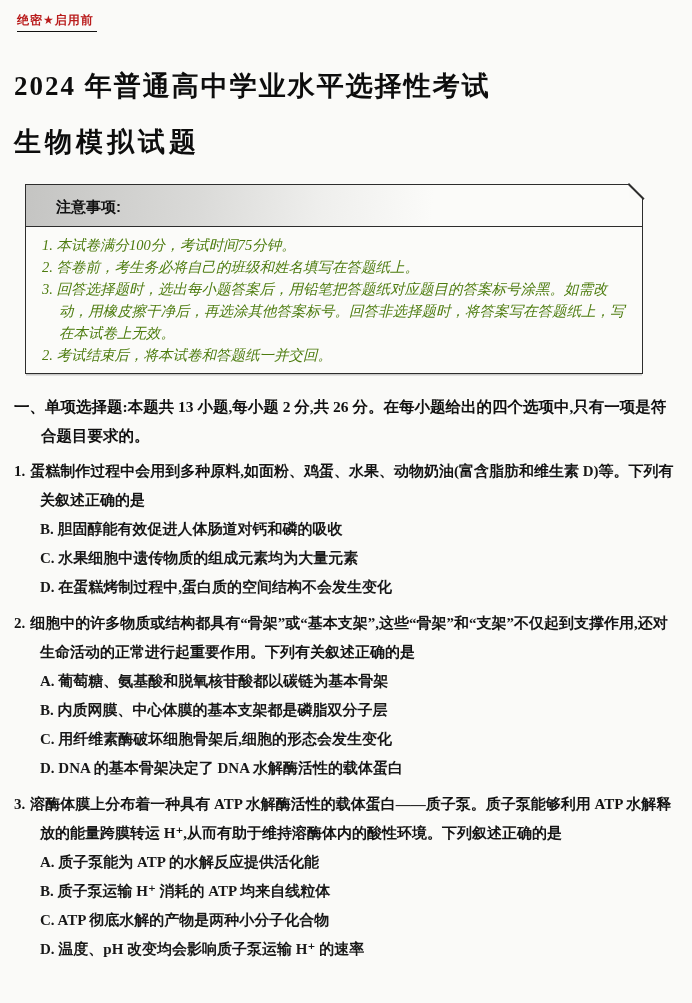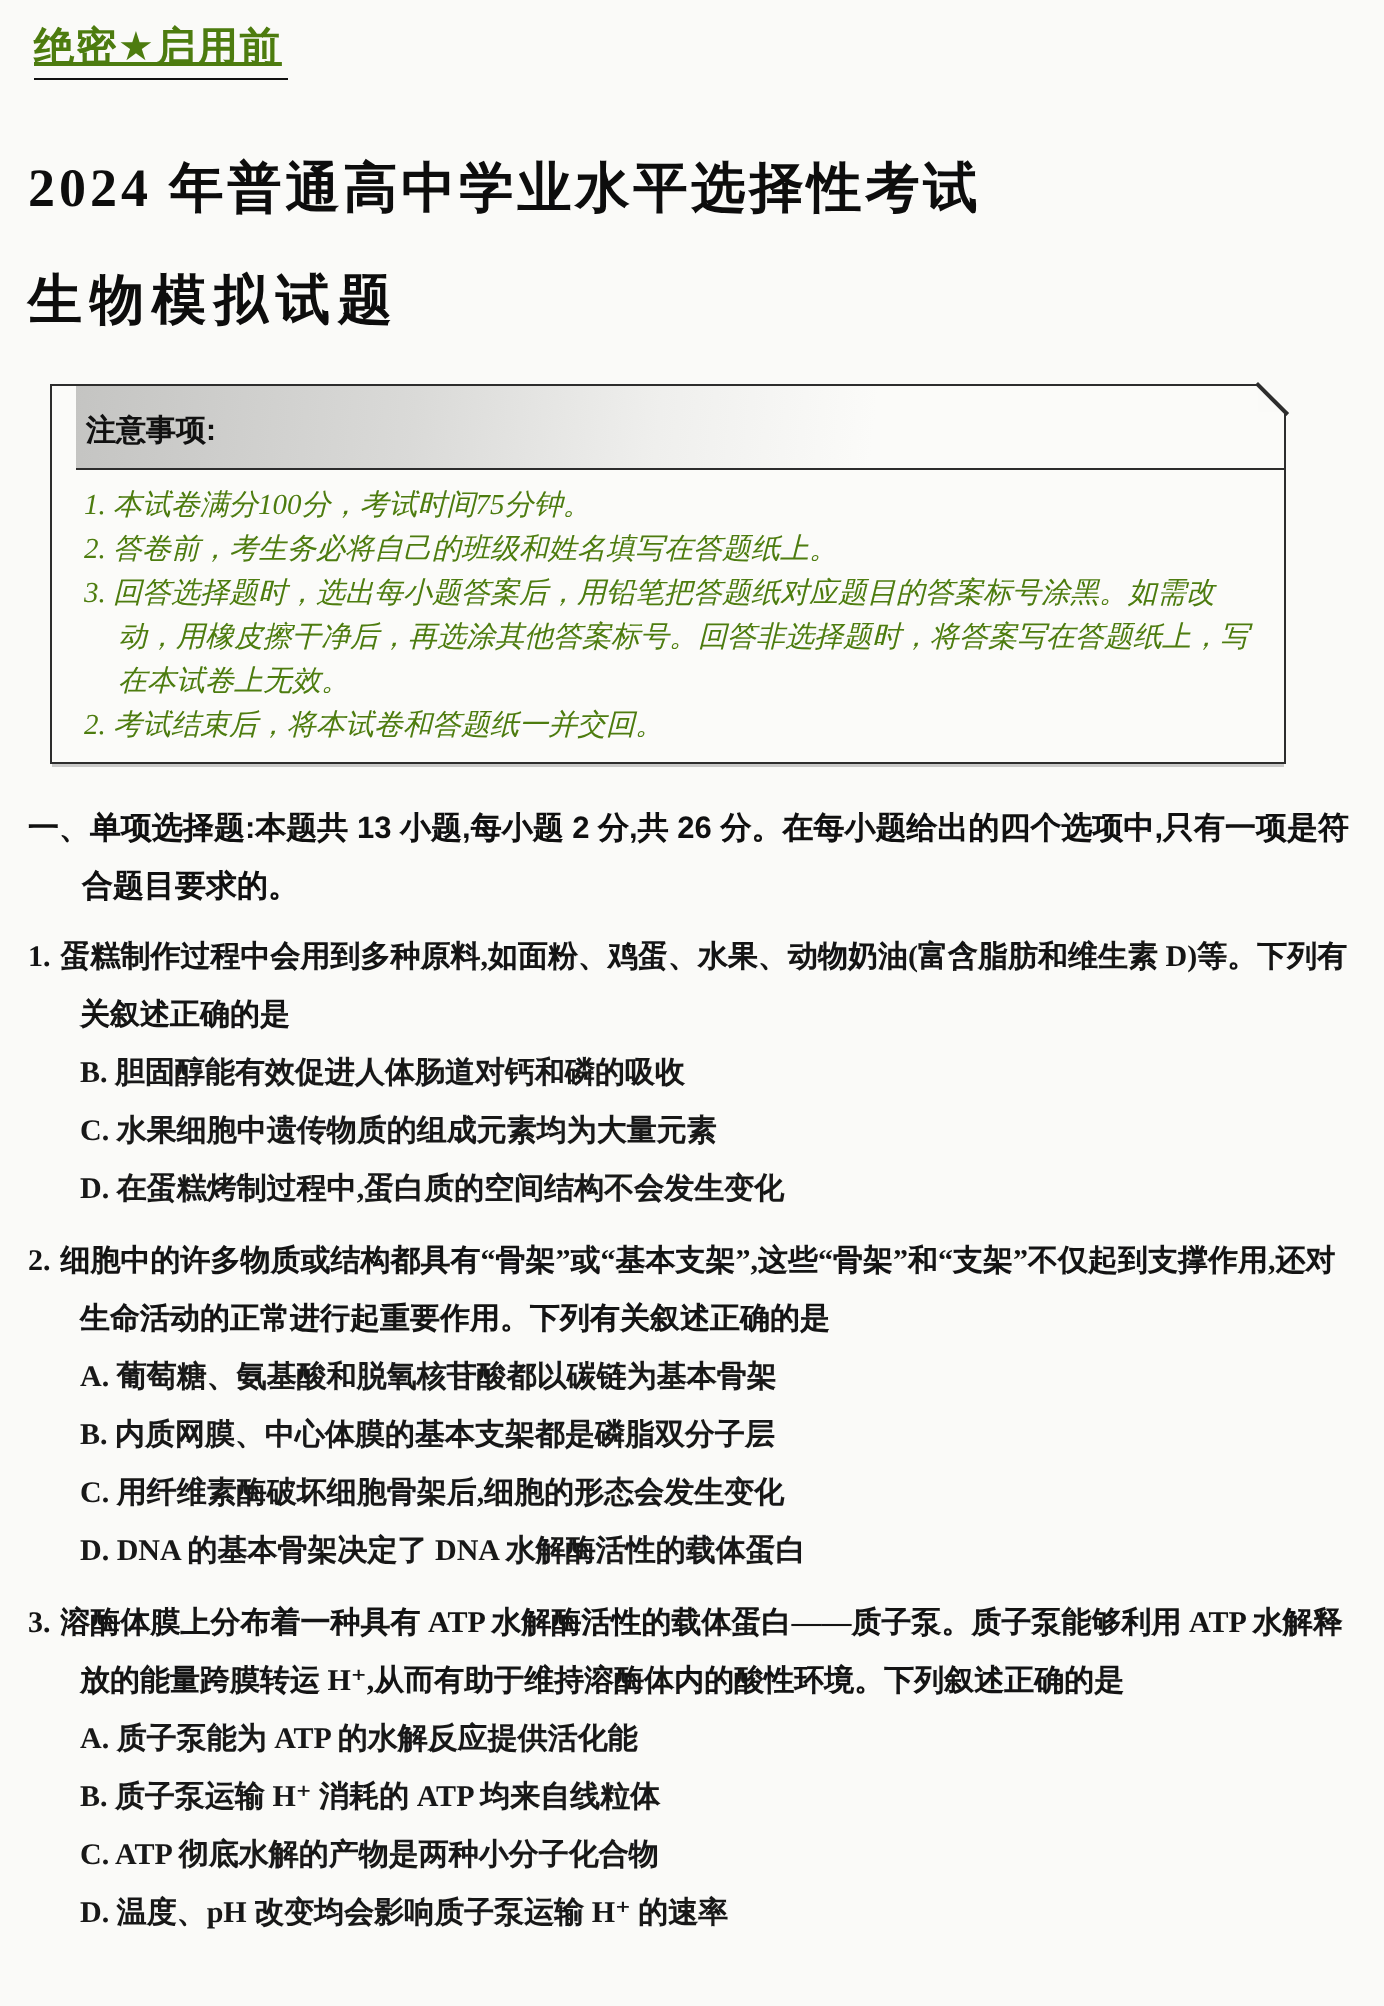--- a/index.html
+++ b/index.html
@@ -12,26 +12,25 @@
     color: #161616;
     -webkit-font-smoothing: antialiased;
   }
   .page { padding: 10px 14px 0 14px; position: relative; }
 
   .classification {
     display: inline-block;
     margin-left: 3px;
     font-family: "Liberation Sans", "DejaVu Sans", sans-serif;
     font-weight: 700;
-    font-size: 20px;
+    font-size: 12px;
     letter-spacing: 1px;
-    color: #4d7c0f;
+    color: #b91c1c;
     border-bottom: 1.6px solid #111;
     padding: 0 3px 2px 0;
-    text-decoration: underline;
   }
 
   .title-1 {
     margin: 36px 0 0 0;
     text-align: left;
     font-weight: 700;
     font-size: 27px;
     letter-spacing: 2px;
     color: #0d0d0d;
   }
@@ -62,49 +61,48 @@
     content: "";
     position: absolute;
     left: 0; top: 0;
     width: 21.5px; height: 1.6px;
     background: #2d2d2d;
     transform-origin: 0 0;
     transform: rotate(45deg);
   }
   .notice-header {
     position: relative;
-    padding: 13px 12px 9px 5px;
+    padding: 13px 12px 9px 30px;
     border-bottom: 1.6px solid #2d2d2d;
     background: linear-gradient(96deg,
       rgba(178,178,176,0.75) 0%,
       rgba(200,200,198,0.65) 28%,
       rgba(224,224,222,0.45) 48%,
       rgba(251,251,249,0) 66%);
-    margin-left: 12px;
   }
   .notice-header-label {
     font-family: "Liberation Sans", "DejaVu Sans", sans-serif;
     font-weight: 700;
     font-size: 15px;
     color: #111;
   }
   .notice-body { padding: 7px 13px 7px 16px; }
   .notice-item {
     margin: 0;
     font-size: 14.5px;
     line-height: 22px;
     color: #4d7c0f;
     padding-left: 17px;
     text-indent: -17px;
     font-style: italic;
   }
 
   .section-heading {
     margin: 18px 0 0 0;
-    font-family: Liberation Sans, sans-serif;
+    font-family: Liberation Serif, serif;
     font-weight: 700;
     font-size: 15.5px;
     line-height: 29px;
     color: #101010;
     padding-left: 27px;
     text-indent: -27px;
   }
 
   .question { margin-top: 7px; }
   .q-stem {

